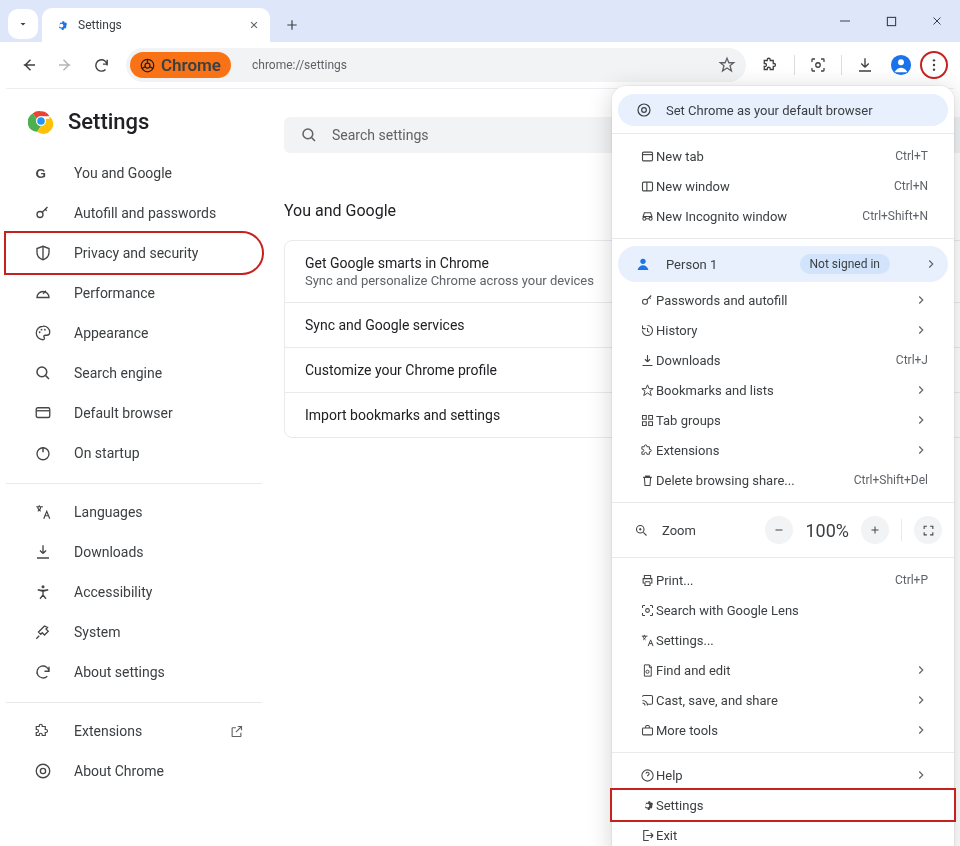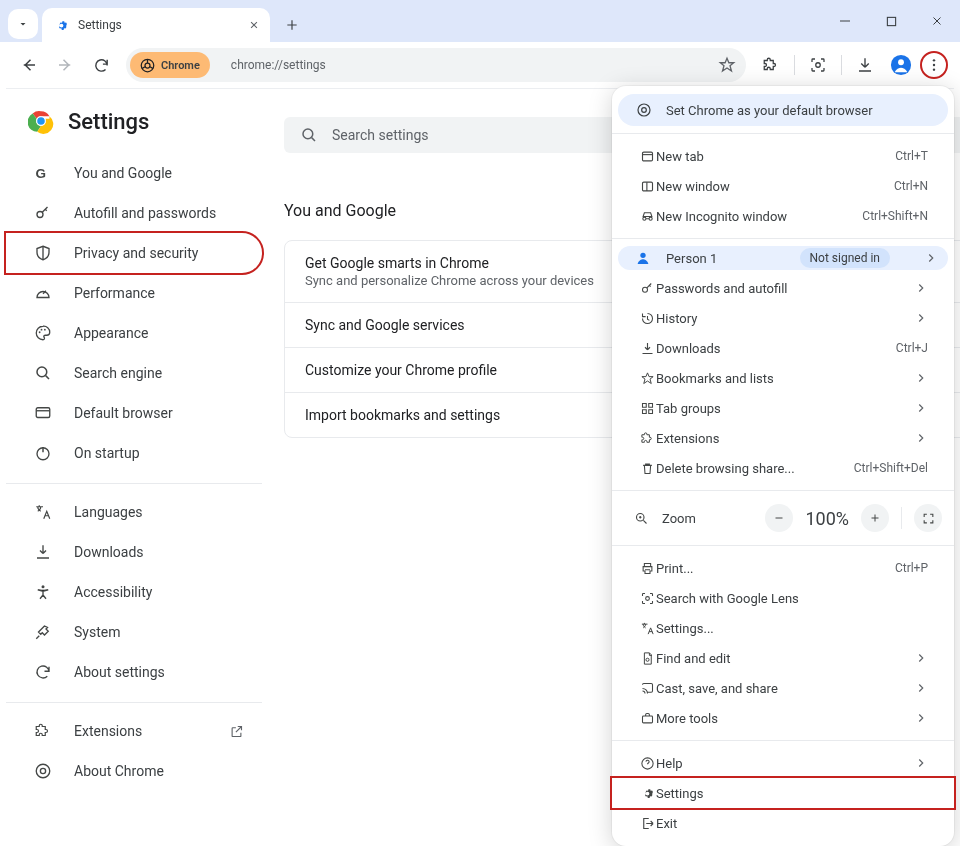--- a/index.html
+++ b/index.html
@@ -14,21 +14,21 @@
   .tab .tab-close { width:20px; height:20px; display:flex; align-items:center; justify-content:center; color:#5f6368; border-radius:50%; }
   .newtab-btn { width:28px; height:28px; margin:0 0 3px 8px; display:flex; align-items:center; justify-content:center; color:#3c4043; }
   .win-controls { position:absolute; right:0; top:0; display:flex; }
   .win-btn { width:46px; height:42px; display:flex; align-items:center; justify-content:center; color:#3c4043; }
 
   
   .toolbar { height: 46px; background:#fff; border-radius: 8px 8px 0 0; margin: 0 6px; display:flex; align-items:center; padding:0 6px; gap:2px; }
   .tbtn { width:34px; height:34px; display:flex; align-items:center; justify-content:center; color:#3c4043; border-radius:17px; }
   .tbtn.disabled { color:#b2b6bb; }
   .omnibox { flex:1; height:34px; background:#f1f3f4; border-radius:17px; display:flex; align-items:center; margin:0 6px; padding:0 10px 0 4px; }
-  .omnibox .chip { height:26px; background:#fdba74; border-radius:13px; display:flex; align-items:center; padding:0 10px; gap:6px; font-size:11px; font-weight:600; color:#3c4043; }
+  .omnibox .chip { height:26px; background:#f97316; border-radius:13px; display:flex; align-items:center; padding:0 10px; gap:6px; font-size:17px; font-weight:600; color:#3c4043; }
   .omnibox .url { margin-left:21px; color:#5f6368; font-size:12px; }
   .omnibox .star { margin-left:auto; color:#5f6368; }
   .toolbar .sep { width:1px; height:20px; background:#dadce0; margin:0 4px; }
   .toolbar .tbtn.profile { color:#1a73e8; }
   .menu-dots { position:relative; }
   .red-circle { border:2px solid #c5221f; border-radius:50%; }
 
   .content-wrap { position:relative; height: calc(846px - 42px); background:#fff; }
   .content-inner { margin: 0 6px; height: calc(100% - 46px); border-top:1px solid #eceef1; display:flex; }
 
@@ -52,21 +52,21 @@
   .row .sub { font-size:13px; color:#5f6368; margin-top:2px; }
 
   
   .menu { position:absolute; right:6px; top:44px; width:342px; background:#fff; border-radius:14px; box-shadow:0 4px 24px rgba(0,0,0,0.18), 0 0 0 1px rgba(0,0,0,0.04); padding:8px 0; }
   .menu .m-item { display:flex; align-items:center; padding:0 20px; height:30px; font-size:13px; color:#3c4043; position:relative; border-radius: 8px; margin: 0 6px;}
   .menu .m-item .mi { width:18px; display:flex; justify-content:center; color:#444746; }
   .menu .m-item .kbd { margin-left:auto; font-size:12px; color:#5f6368; }
   .menu .m-item .chev { margin-left:auto; color:#5f6368; }
   .menu .m-sep { height:1px; background:#e8eaed; margin:7px 0; }
   .menu .banner { margin:0 6px 6px; height:32px; display:flex; align-items:center; gap:14px; background:#e8f0fe; border-radius:18px; padding:0 18px; color:#3c4043; font-size:13px; }
-  .menu .person { margin:3px 6px; display:flex; align-items:center; gap:14px; background:#e8f0fe; border-radius:18px; padding:0 10px 0 16px; height:24px; font-size:13px; color:#3c4043; }
+  .menu .person { margin:3px 6px; display:flex; align-items:center; gap:14px; background:#e8f0fe; border-radius:18px; padding:0 10px 0 16px; height:36px; font-size:13px; color:#3c4043; }
   .menu .person .badge { margin-left:auto; background:#d2e3fc; border-radius:12px; padding:3px 10px; font-size:12px; color:#3c4043; }
   .menu .person .mi-person { color:#1a73e8; width:18px; display:flex; justify-content:center; }
   .menu .zoom-row { display:flex; align-items:center; gap:12px; padding:0 12px 0 20px; height:40px; font-size:13px; color:#3c4043; }
   .menu .zoom-row .mi { width:18px; display:flex; justify-content:center; color:#444746; }
   .menu .zoom-row .zbtn { width:28px; height:28px; border-radius:14px; background:#f1f3f4; display:flex; align-items:center; justify-content:center; color:#444746; }
   .menu .zoom-row .zlbl { font-size:18px; color:#3c4043; }
   .menu .highlight-red { outline:2px solid #c5221f; border-radius:0; margin:0; padding-left:26px; padding-right: 26px;}
 
   svg { display:block; }
 </style>

